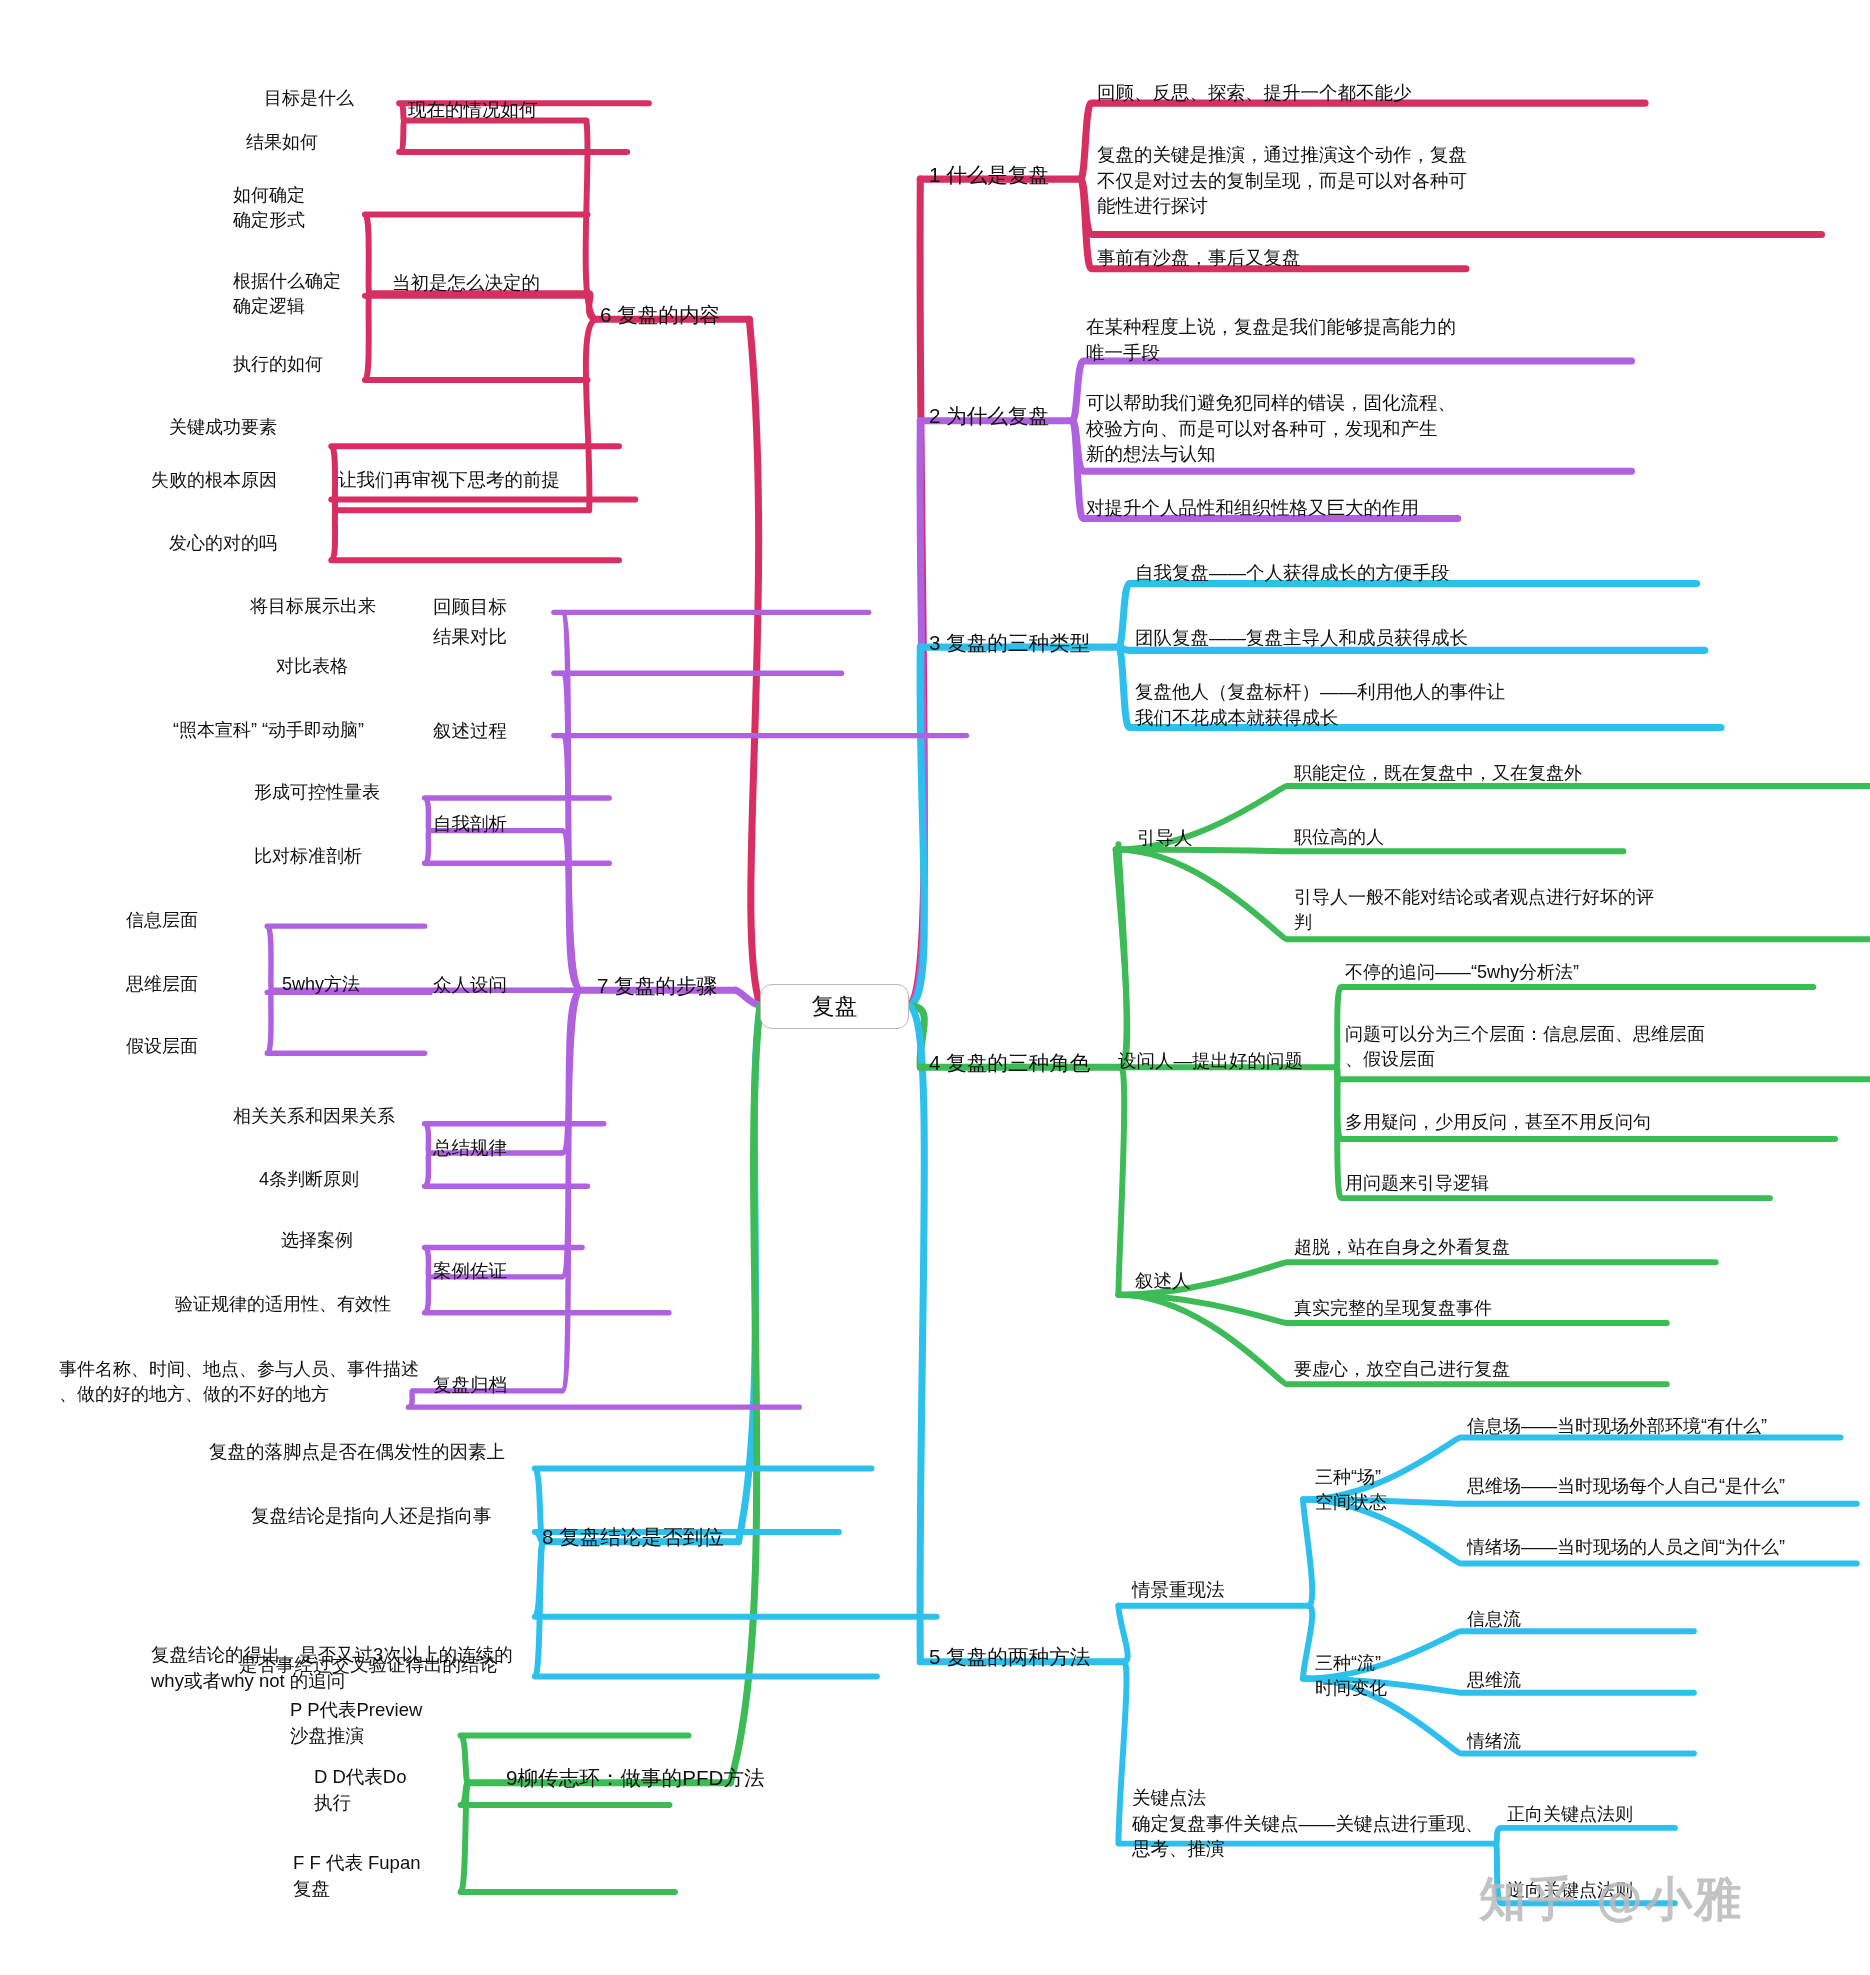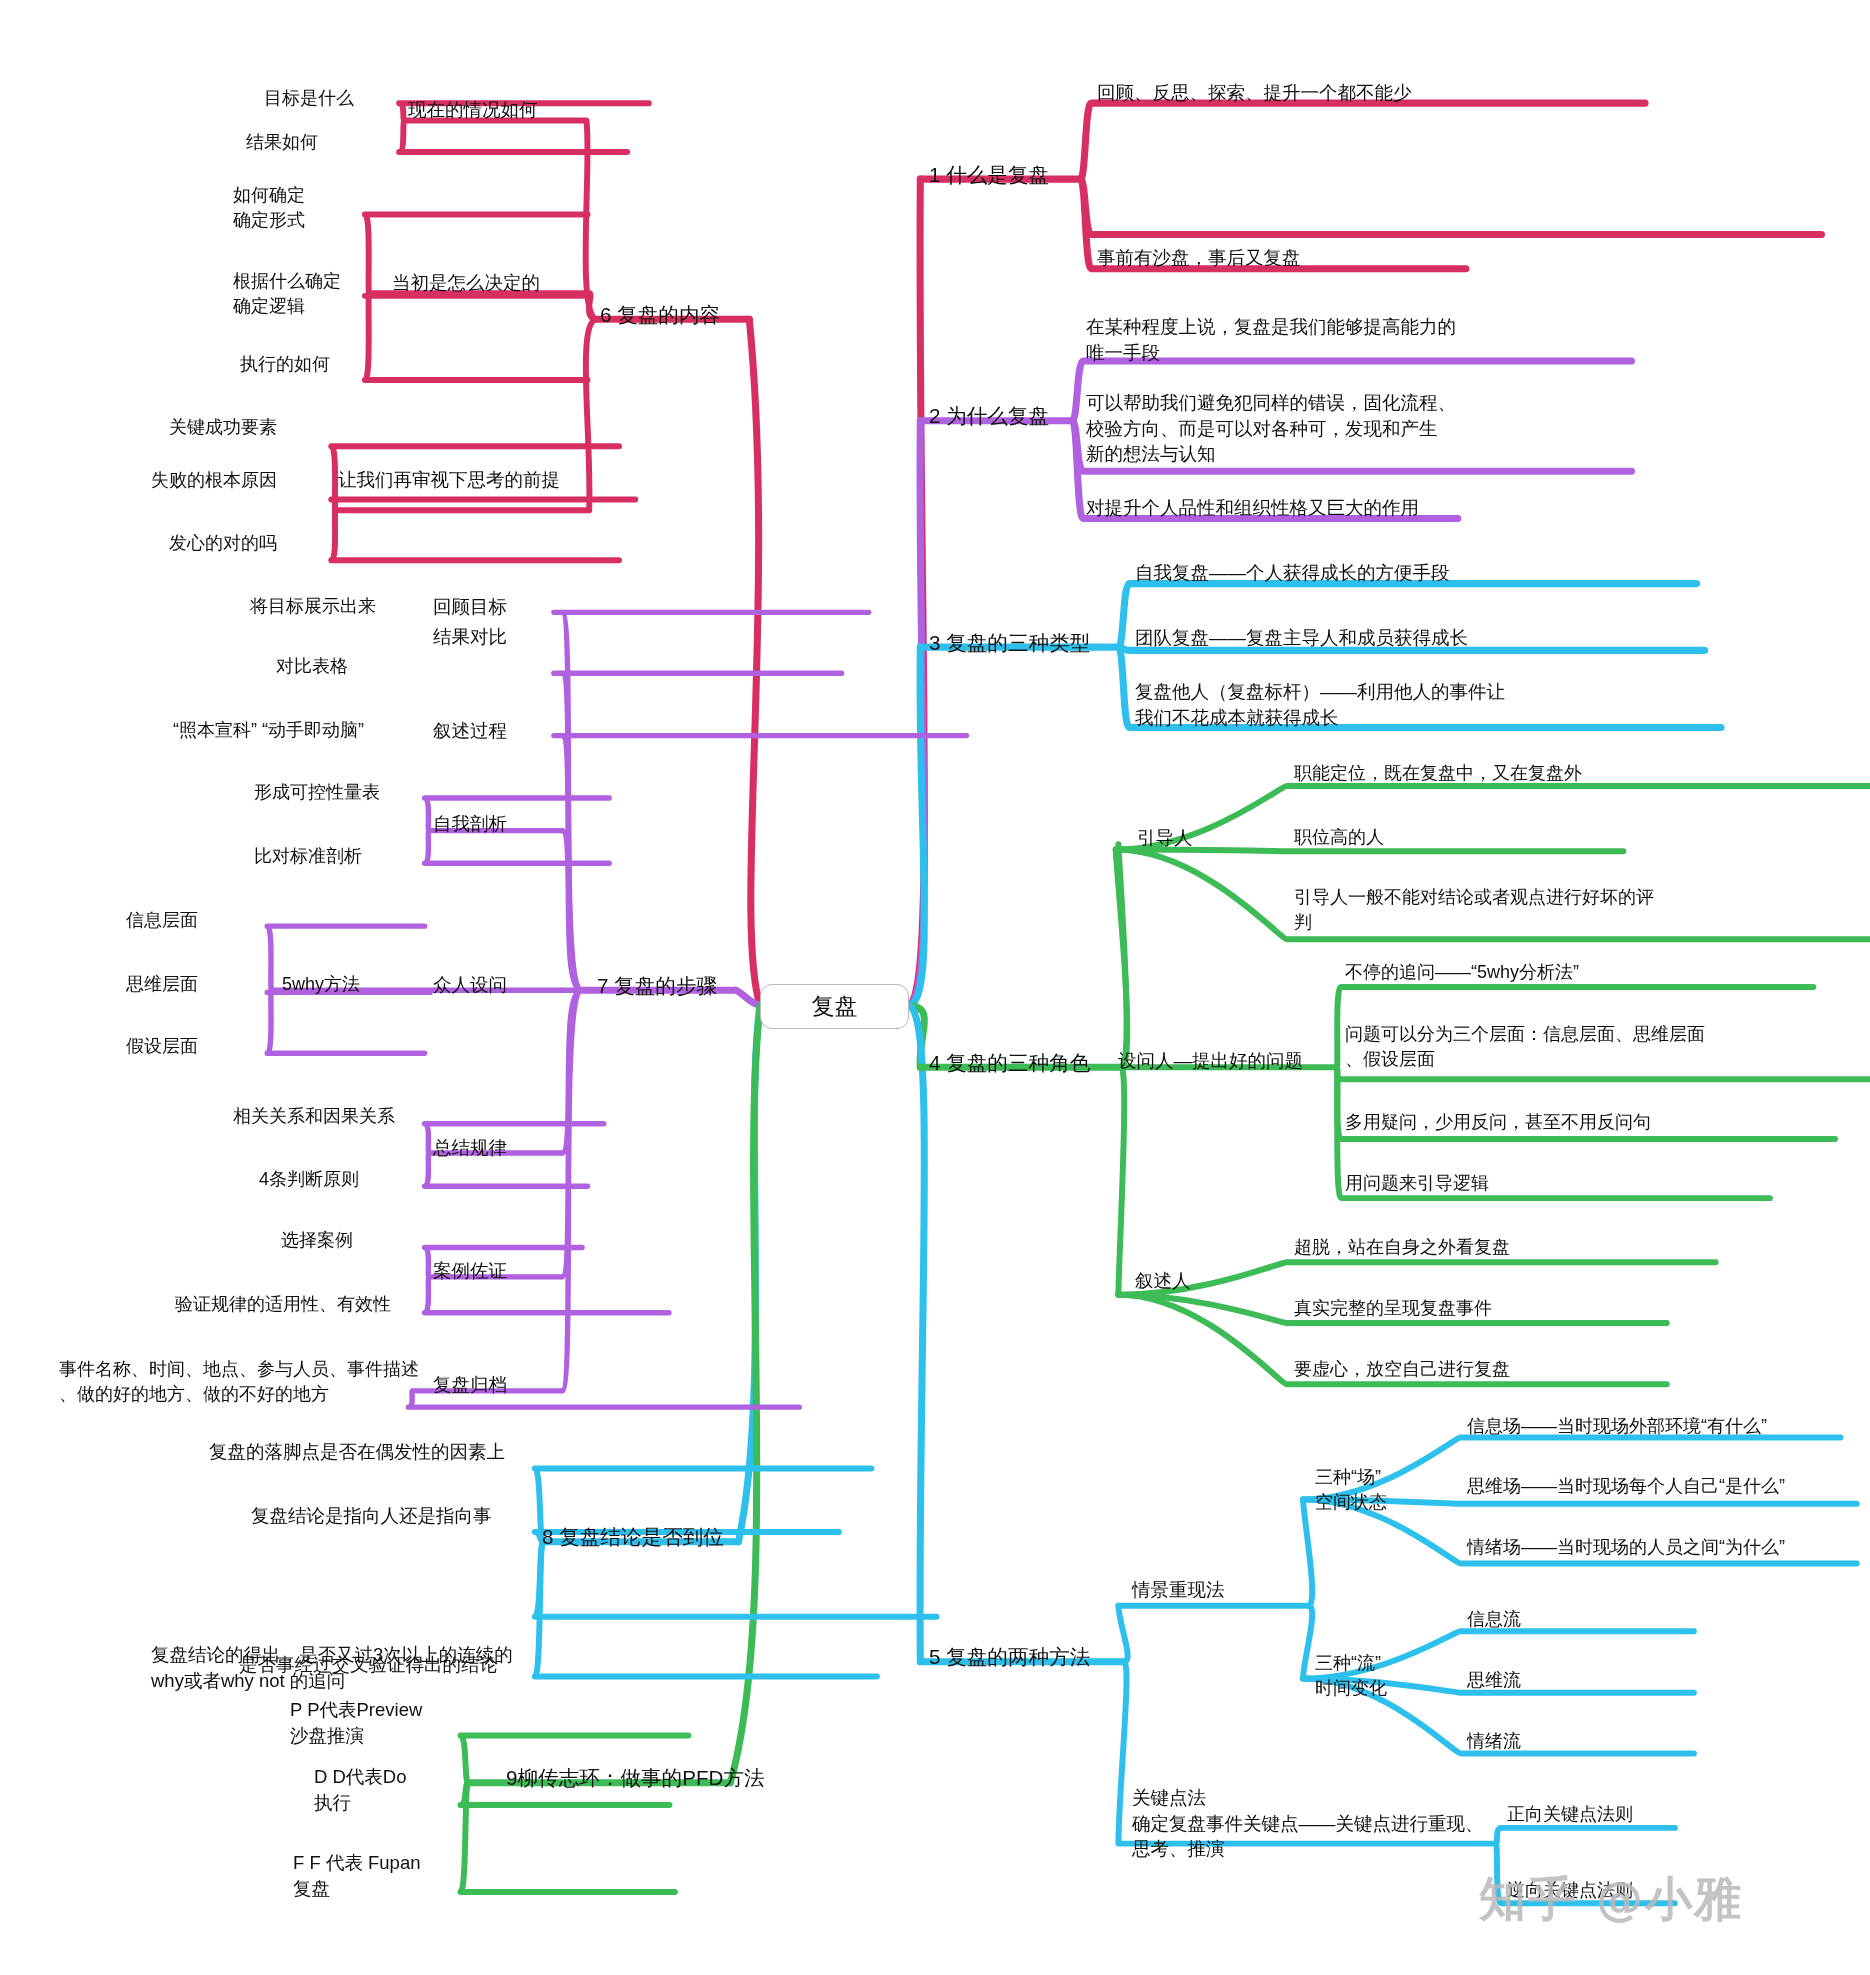--- a/index.html
+++ b/index.html
@@ -123,20 +123,23 @@
       <path d="M 862 3284 C 855 3284, 860 3325, 848 3325 L 1233 3325" stroke="#3dbb56" stroke-width="11" fill="none" stroke-linecap="round" stroke-linejoin="round"></path>
       <path d="M 862 3284 C 855 3284, 860 3485, 848 3485 L 1243 3485" stroke="#3dbb56" stroke-width="11" fill="none" stroke-linecap="round" stroke-linejoin="round"></path>
     </svg>
 
   <div class="root" style="left:760px;top:984px;width:147px;height:43px;">
     <span>复盘</span>
   </div>
 
   <div class="node lvl1" style="left:929px;top:161px;">1 什么是复盘</div>
   <div class="node lvl2" style="left:1097px;top:80px;">回顾、反思、探索、提升一个都不能少</div>
+  <div class="node lvl2" style="left:1097px;top:142px;">复盘的关键是推演，通过推演这个动作，复盘
+不仅是对过去的复制呈现，而是可以对各种可
+能性进行探讨</div>
   <div class="node lvl2" style="left:1097px;top:245px;">事前有沙盘，事后又复盘</div>
 
   <div class="node lvl1" style="left:929px;top:402px;">2 为什么复盘</div>
   <div class="node lvl2" style="left:1086px;top:314px;">在某种程度上说，复盘是我们能够提高能力的
 唯一手段</div>
   <div class="node lvl2" style="left:1086px;top:390px;">可以帮助我们避免犯同样的错误，固化流程、
 校验方向、而是可以对各种可，发现和产生
 新的想法与认知</div>
   <div class="node lvl2" style="left:1086px;top:495px;">对提升个人品性和组织性格又巨大的作用</div>
 
@@ -188,21 +191,21 @@
   <div class="node lvl1" style="left:600px;top:301px;">6 复盘的内容</div>
   <div class="node lvl2" style="left:408px;top:97px;">现在的情况如何</div>
   <div class="node lvl3" style="left:264px;top:66px;margin-top:20px;">目标是什么</div>
   <div class="node lvl3" style="left:246px;top:130px;">结果如何</div>
 
   <div class="node lvl2" style="left:392px;top:270px;">当初是怎么决定的</div>
   <div class="node lvl3" style="left:233px;top:183px;">如何确定
 确定形式</div>
   <div class="node lvl3" style="left:233px;top:269px;">根据什么确定
 确定逻辑</div>
-  <div class="node lvl3" style="left:240px;top:352px;">执行的如何</div>
+  <div class="node lvl3" style="left:233px;top:352px;">执行的如何</div>
 
   <div class="node lvl2" style="left:338px;top:467px;">让我们再审视下思考的前提</div>
   <div class="node lvl3" style="left:169px;top:415px;">关键成功要素</div>
   <div class="node lvl3" style="left:151px;top:468px;">失败的根本原因</div>
   <div class="node lvl3" style="left:169px;top:531px;">发心的对的吗</div>
 
   <div class="node lvl1" style="left:597px;top:972px;">7 复盘的步骤</div>
 
   <div class="node lvl2" style="left:433px;top:594px;">回顾目标</div>
   <div class="node lvl3" style="left:250px;top:594px;">将目标展示出来</div>

